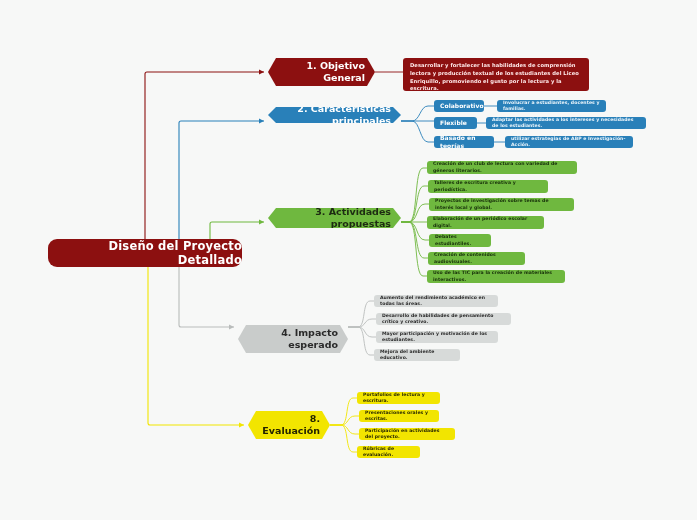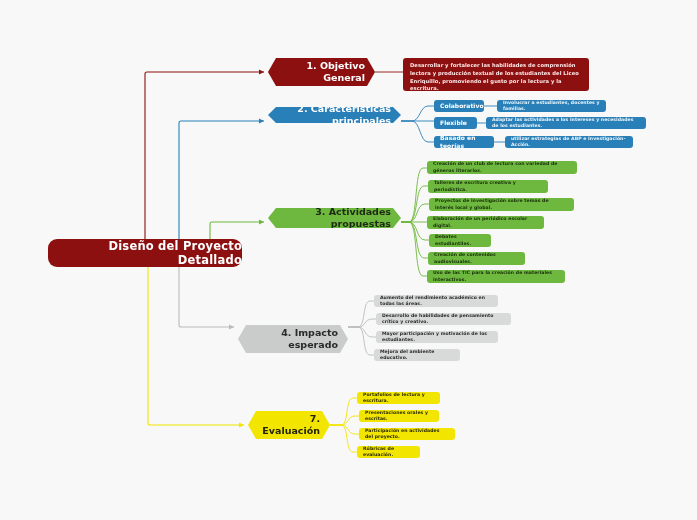--- a/index.html
+++ b/index.html
@@ -218,21 +218,21 @@
   <span>Desarrollo de habilidades de pensamiento crítico y creativo.</span>
 </div>
 <div class="leaf leaf-gray" style="left:376px; top:331px; width:122px; height:12px;">
   <span>Mayor participación y motivación de los estudiantes.</span>
 </div>
 <div class="leaf leaf-gray" style="left:374px; top:349px; width:86px; height:12px;">
   <span>Mejora del ambiente educativo.</span>
 </div>
 
 <div class="node branch b5">
-  <span>7. Evaluación</span>
+  <span>8. Evaluación</span>
 </div>
 <div class="leaf leaf-yellow" style="left:357px; top:392px; width:83px; height:12px;">
   <span>Portafolios de lectura y escritura.</span>
 </div>
 <div class="leaf leaf-yellow" style="left:359px; top:410px; width:80px; height:12px;">
   <span>Presentaciones orales y escritas.</span>
 </div>
 <div class="leaf leaf-yellow" style="left:359px; top:428px; width:96px; height:12px;">
   <span>Participación en actividades del proyecto.</span>
 </div>

